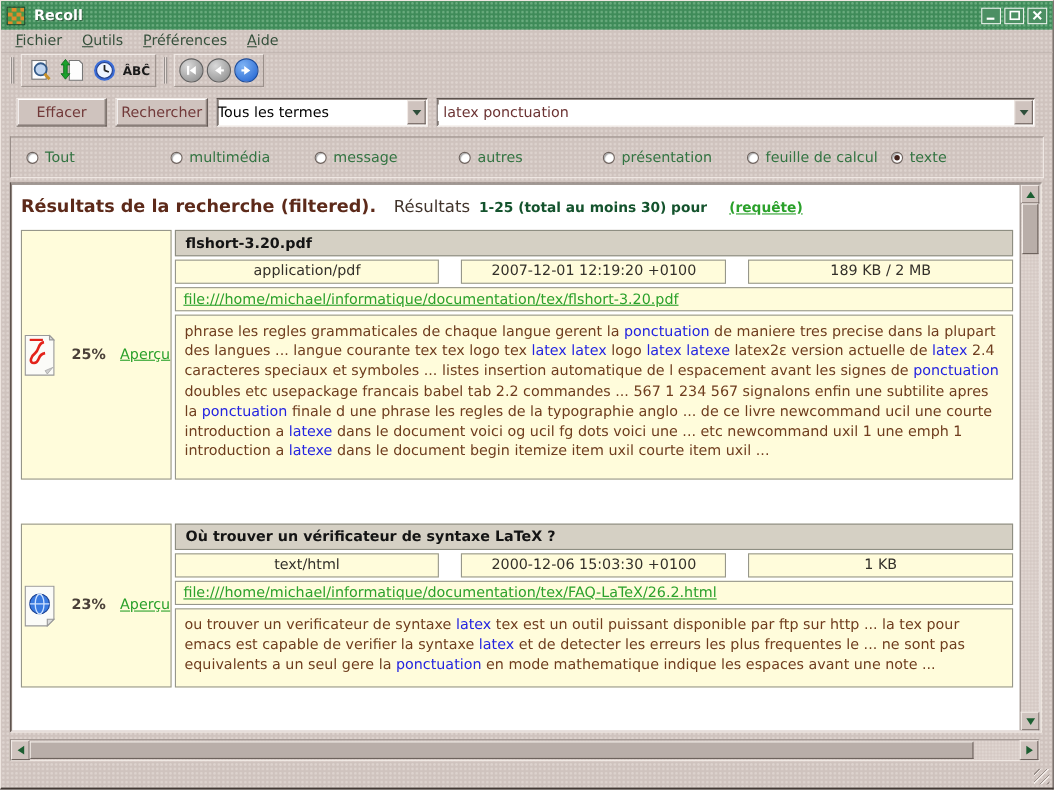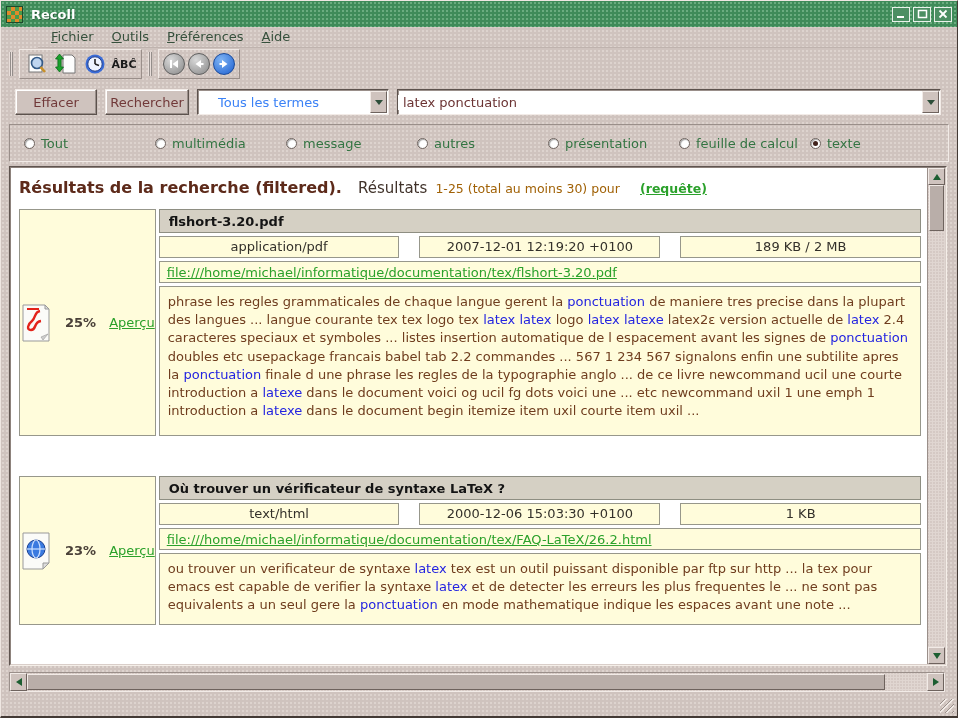--- a/index.html
+++ b/index.html
@@ -32,21 +32,21 @@
     border: 1px solid #1e4a2c;
   }
   .title-text { font-weight: bold; font-size: 13px; text-shadow: 1px 1px 0 rgba(0,0,0,.35); }
   .win-controls { margin-left: auto; display: flex; gap: 3px; }
   .wbtn {
     width: 18px; height: 15px; background: #4c8f63;
     border: 1px solid #e9f1ea; display: flex; align-items: center; justify-content: center;
   }
 
   
-  .menubar { height: 21px; flex: 0 0 21px; display: flex; padding-left: 4px; border-bottom: 1px solid #bfb3ae; margin-left: 37px;}
+  .menubar { height: 21px; flex: 0 0 21px; display: flex; align-items: center; padding-left: 4px; border-bottom: 1px solid #bfb3ae;}
   .menu-item { padding: 2px 9px; color: #36503c; cursor: default; }
   .accel { text-decoration: underline; }
 
   
   .toolbar { height: 32px; flex: 0 0 32px; display: flex; align-items: center; padding-left: 6px; gap: 4px; }
   .grip { width: 4px; height: 24px; border-left: 2px ridge #e8deda; border-right: 2px ridge #e8deda; margin: 0 2px; }
   .tgroup {
     display: flex; align-items: center; gap: 3px; padding: 2px 4px; height: 30px;
     border-top: 1px solid #f0e9e5; border-left: 1px solid #f0e9e5;
     border-right: 1px solid #9a8f8a; border-bottom: 1px solid #9a8f8a;
@@ -74,21 +74,21 @@
   .btn-clear { width: 82px; }
   .btn-search { width: 84px; }
   .combo {
     height: 26px; background: #fff; display: flex; align-items: center;
     border-top: 1px solid #5c524d; border-left: 1px solid #5c524d;
     border-right: 1px solid #f2ebe7; border-bottom: 1px solid #f2ebe7;
     box-shadow: inset 1px 1px 0 #9a8f8a;
   }
   .combo-mode { width: 192px; }
   .combo-query { flex: 1; }
-  .combo-text { flex: 1; padding-left: 20px; color: #3b82f6; white-space: nowrap; overflow: hidden; }
+  .combo-text { flex: 1; padding-left: 0; color: #000000; white-space: nowrap; overflow: hidden; }
   .query-input {
     flex: 1; border: none; outline: none; background: #fff;
     color: #6b3333; font: 13px "DejaVu Sans", "Liberation Sans", sans-serif; padding-left: 5px;
   }
   .combo-arrow-btn {
     width: 17px; height: 22px; margin: 1px; background: #cfc3be;
     border-top: 1px solid #f2ebe7; border-left: 1px solid #f2ebe7;
     border-right: 1px solid #6e635e; border-bottom: 1px solid #6e635e;
     display: flex; align-items: center; justify-content: center;
   }
@@ -123,21 +123,21 @@
   .results-inner {
     width: 100%; height: 100%;
     border-top: 1px solid #8d827c; border-left: 1px solid #8d827c;
     border-right: 1px solid #d9cec9; border-bottom: 1px solid #d9cec9;
     background: #fff; display: flex; overflow: hidden;
   }
   .results-content { flex: 1; overflow: hidden; }
   .results-head { padding: 10px 0 0 8px; white-space: nowrap; }
   .rh-title { font-size: 16px; font-weight: bold; color: #5d2a1a; }
   .rh-prefix { font-size: 15px; color: #41332b; margin-left: 12px; }
-  .rh-stats { font-size: 12.5px; font-weight: normal; color: #a16207; margin-left: 4px; }
+  .rh-stats { font-size: 12.5px; font-weight: bold; color: #14532d; margin-left: 4px; }
   .rh-query { font-size: 12.5px; font-weight: bold; color: #2ba12b; text-decoration: underline; margin-left: 16px; cursor: pointer; }
 
   .result { display: flex; gap: 3px; margin: 12px 6px 0 8px; }
   .result + .result { margin-top: 40px; }
   .cell { border: 1px solid #97978b; background: #fffcdb; }
   .result-left {
     flex: 0 0 74px; display: flex; flex-direction: row;
     align-items: center; justify-content: center; gap: 13px;
   }
   .relevance { font-weight: bold; color: #4a4038; }

